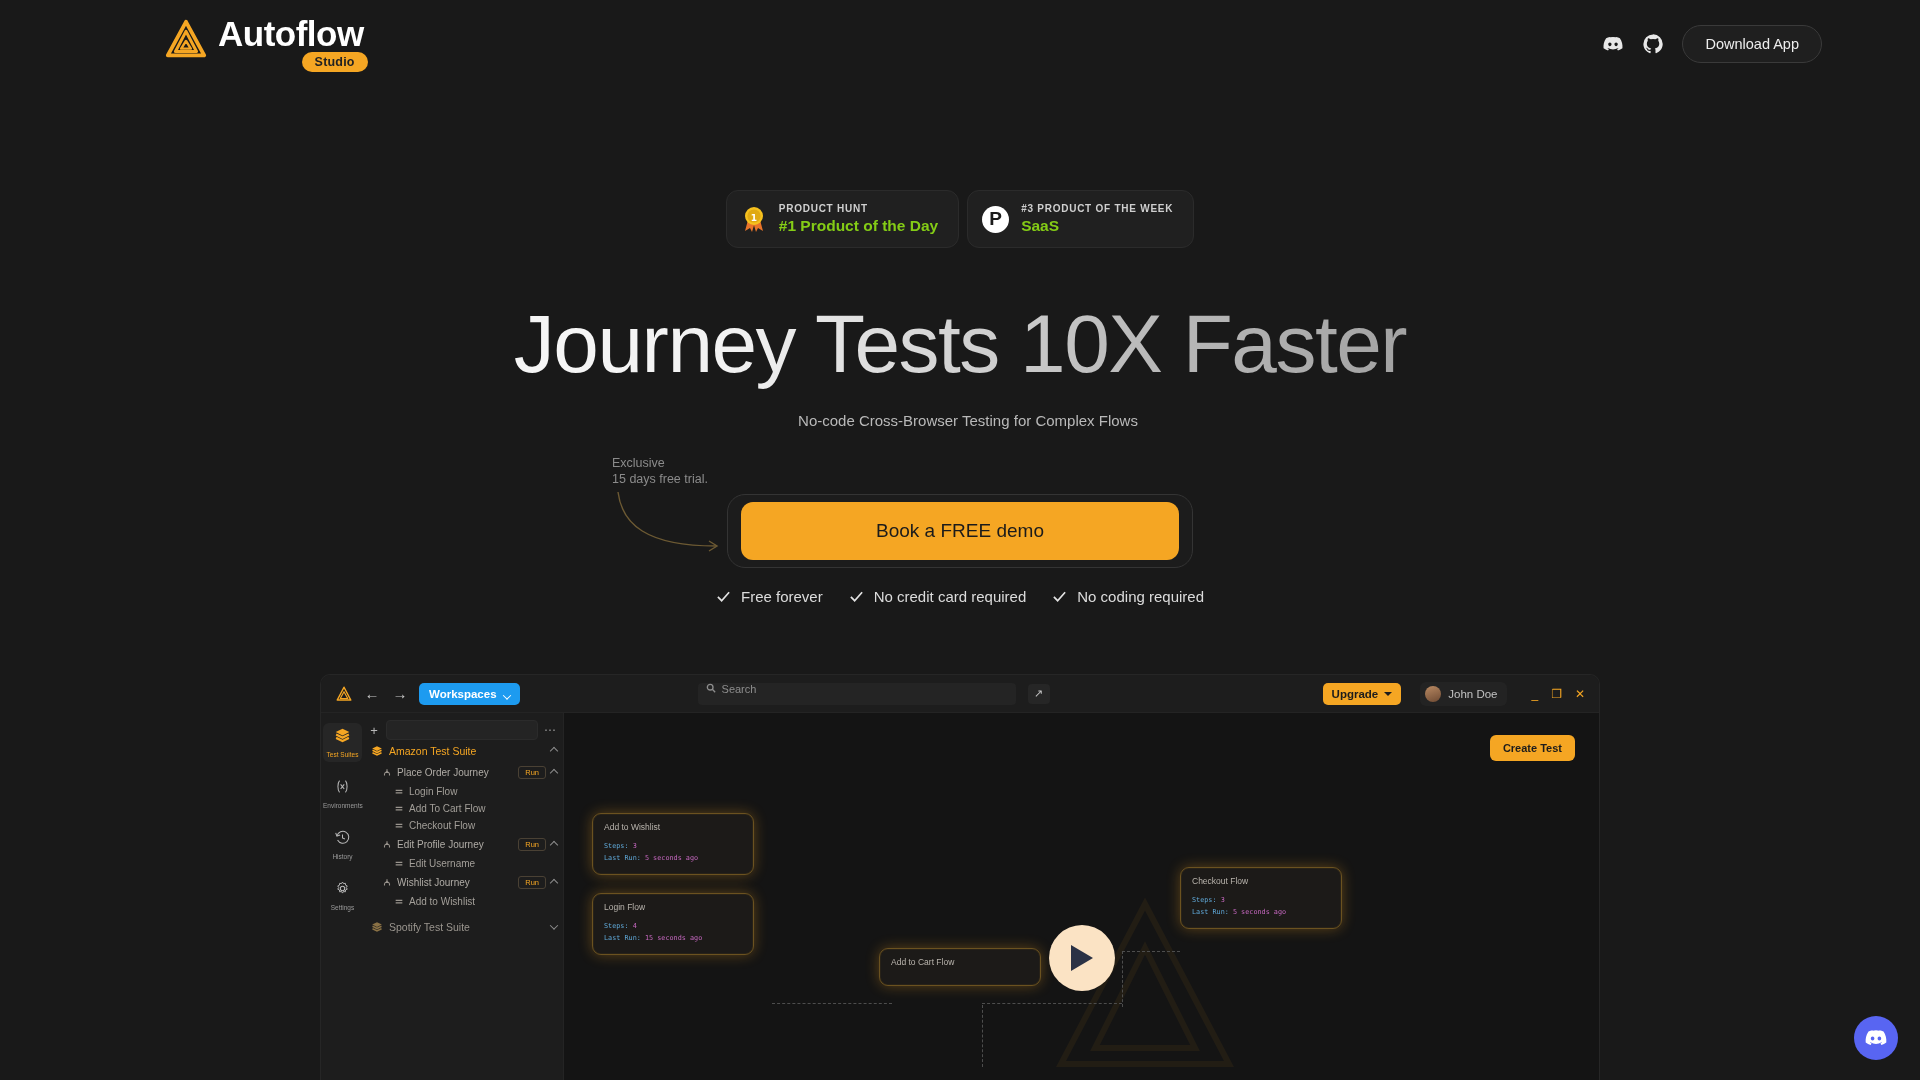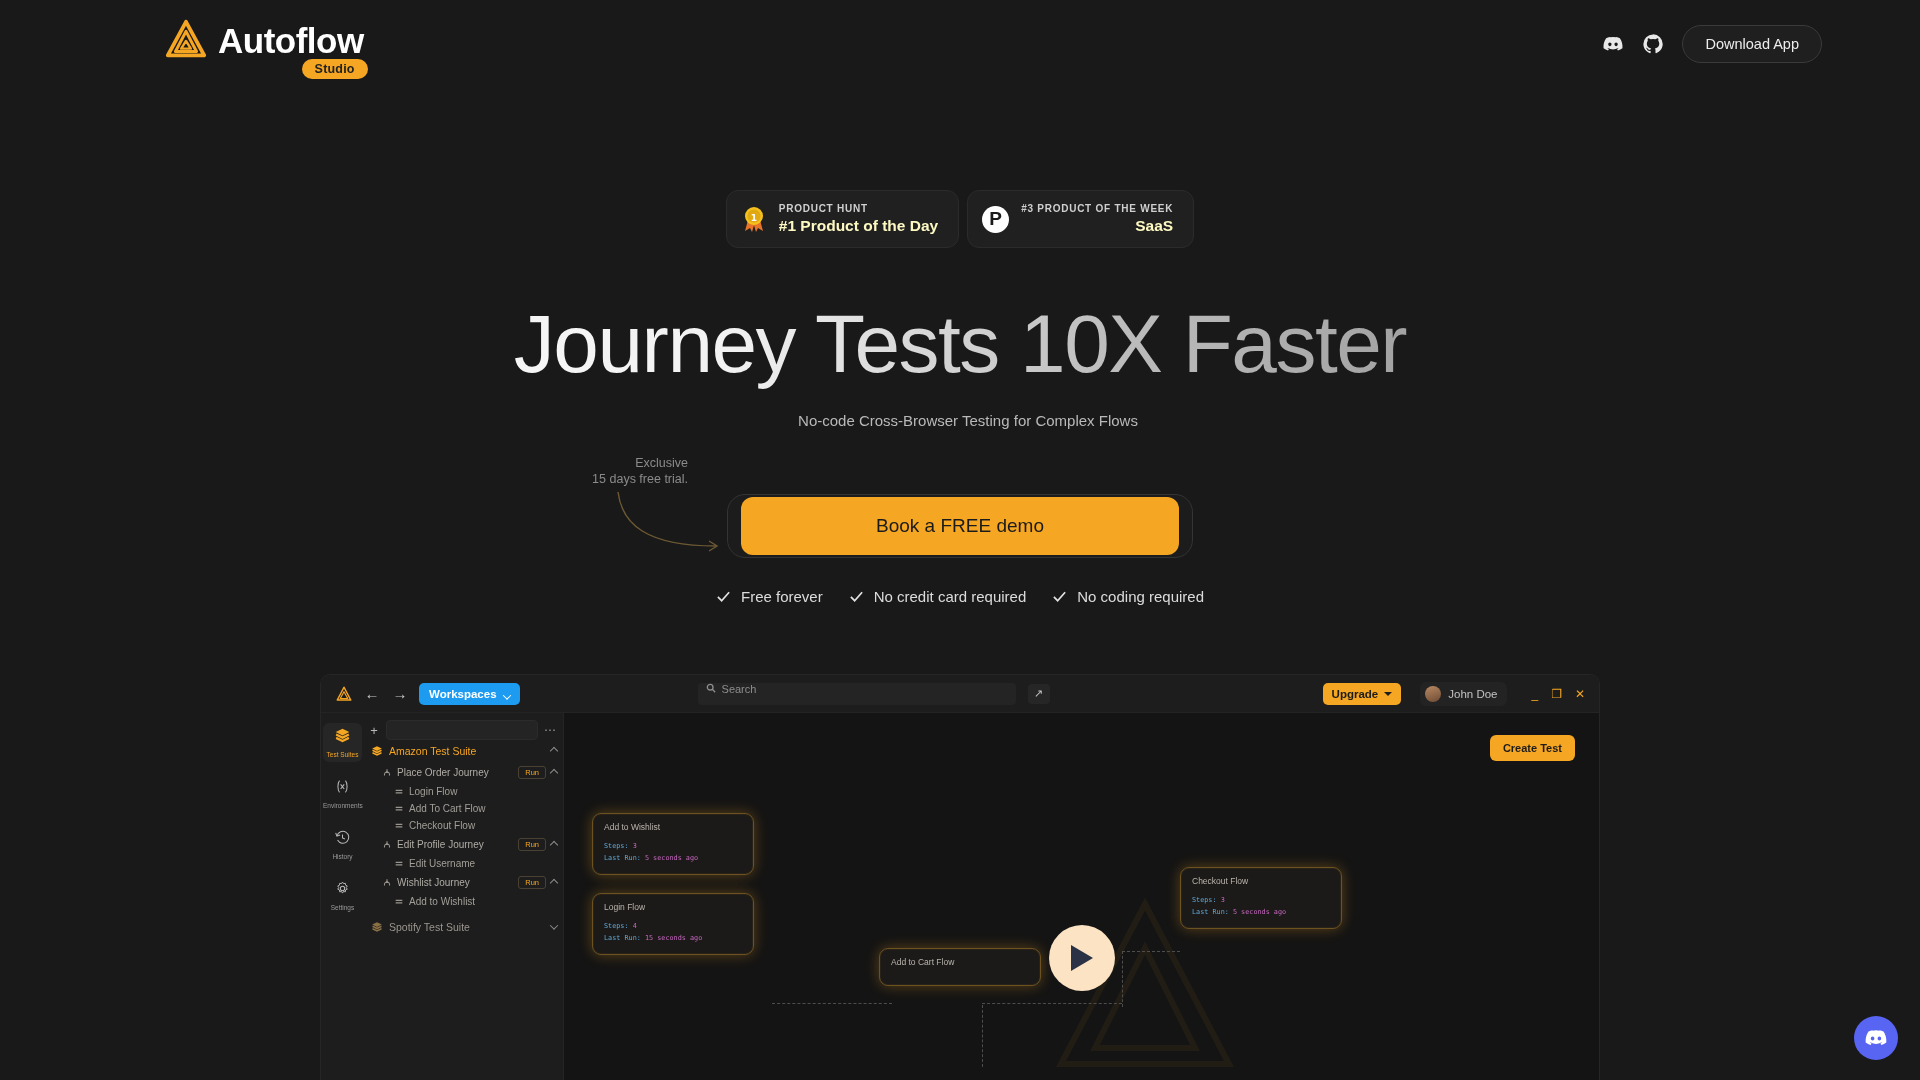--- a/index.html
+++ b/index.html
@@ -25,21 +25,21 @@
       radial-gradient(1px 1px at 563px 625px, #383838 50%, transparent 51%),
       radial-gradient(1px 1px at 1737px 641px, #333 50%, transparent 51%);
     pointer-events: none;
   }
 
   
   .nav {
     position: absolute; top: 0; left: 0; width: 1920px; height: 88px;
     display: flex; align-items: center;
   }
-  .logo-wrap { position: absolute; left: 163px; top: 12px; display: flex; align-items: flex-end; }
+  .logo-wrap { position: absolute; left: 163px; top: 12px; display: flex; align-items: flex-start; }
   .logo-mark { width: 46px; height: 46px; margin-top: 5px; }
   .logo-text-col { margin-left: 9px; position: relative; }
   .logo-word {
     color: #ffffff; font-size: 35px; font-weight: bold; letter-spacing: -0.5px; line-height: 44px;
   }
   .studio-badge {
     position: absolute; right: -4px; top: 40px;
     background: #F5A623; color: #222; font-size: 12.5px; font-weight: bold;
     padding: 3px 13px; border-radius: 10px; letter-spacing: .2px;
   }
@@ -64,21 +64,21 @@
     padding: 10px 22px; background: #1f1f1f; white-space: nowrap;
   }
 
   
   .badges { position: absolute; top: 190px; left: 0; width: 1920px; display: flex; justify-content: center; gap: 8px; }
   .badge {
     background: #202020; border: 1px solid #2b2b2b; border-radius: 12px;
     display: flex; align-items: center; gap: 12px; padding: 12px 20px 12px 14px; min-width: 0;
   }
   .badge-txt-small { color: #cfcfcf; font-size: 10px; font-weight: bold; letter-spacing: .75px; }
-  .badge-txt-big { color: #fef9c3; font-size: 15.5px; font-weight: bold; margin-top: 3px; text-align: right; }
+  .badge-txt-big { color: #84cc16; font-size: 15.5px; font-weight: bold; margin-top: 3px; }
   .medal { width: 26px; height: 28px; }
   .ph-circle {
     width: 27px; height: 27px; border-radius: 50%; background: #fff; color: #1a1a1a;
     font-size: 19px; font-weight: bold; display: flex; align-items: center; justify-content: center;
     font-family: "Liberation Sans", sans-serif;
   }
 
   
   .headline {
     position: absolute; top: 297px; left: 0; width: 1920px; text-align: center;
@@ -86,27 +86,27 @@
     background: linear-gradient(95deg,#ffffff 0%, #f2f2f2 38%, #bdbdbd 58%, #9a9a9a 78%, #8d8d8d 100%);
     -webkit-background-clip: text; background-clip: text; color: transparent;
     white-space: nowrap;
   }
   .subhead {
     position: absolute; top: 412px; left: 8px; width: 1920px; text-align: center;
     color: #b9b9b9; font-size: 15px;
   }
 
   .exclusive {
-    position: absolute; left: 568px; top: 455px; width: 120px; text-align: right;
+    position: absolute; left: 612px; top: 455px; width: 120px; text-align: left;
     color: #8b8b8b; font-size: 12.5px; line-height: 16px;
   }
   .arrow-svg { position: absolute; left: 612px; top: 490px; }
 
   .cta-frame {
-    position: absolute; left: 727px; top: 494px; width: 466px; height: 64px;
+    position: absolute; left: 727px; top: 494px; width: 466px; height: 74px;
     border: 1px solid #343434; border-radius: 18px; background: #1c1c1c;
     display: flex; align-items: center; justify-content: center;
   }
   .cta-btn {
     width: 438px; height: 58px; background: #F5A623; color: #1b1b1b;
     border: none; border-radius: 12px; font-size: 19px; font-family: "Liberation Sans", sans-serif;
     display: flex; align-items: center; justify-content: center; cursor: pointer;
   }
   .checks {
     position: absolute; top: 588px; left: 0; width: 1920px;

